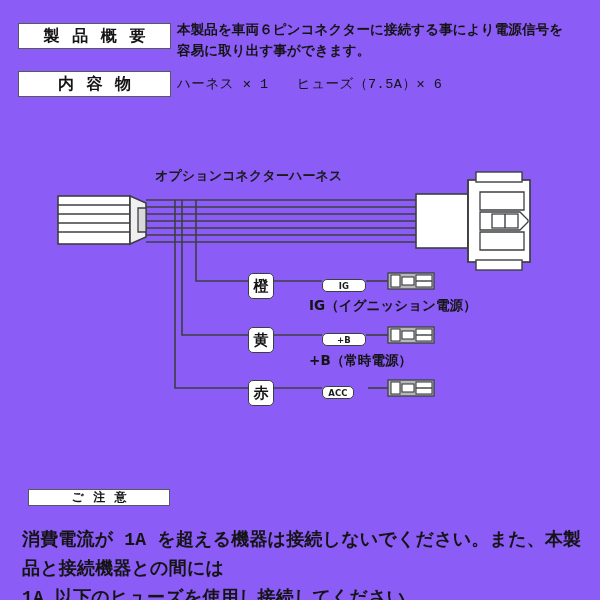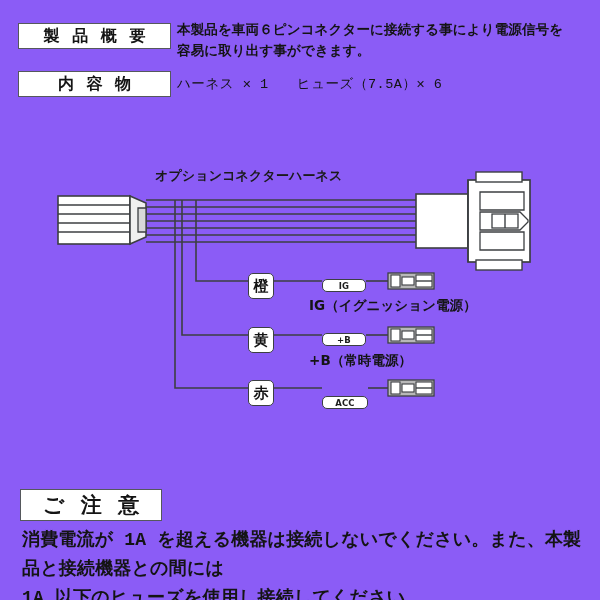--- a/index.html
+++ b/index.html
@@ -32,21 +32,21 @@
     justify-content: center;
     font-weight: 700;
     color: #141414;
     letter-spacing: 0.22em;
     text-indent: 0.22em;
   }
   #hdr-overview { left: 18px;  top: 23px;  width: 153px; height: 26px; font-size: 16px; }
   #hdr-contents { left: 18px;  top: 71px;  width: 153px; height: 26px; font-size: 16px; }
   #hdr-diagram  { left: 18px;  top: 117px; width: 152px; height: 26px; font-size: 16px;
                   letter-spacing: 0.02em; text-indent: 0.02em; }
-  #hdr-caution  { left: 20px;  top: 489px; width: 142px; height: 32px; font-size: 21px; }
+  #hdr-caution  { left: 28px;  top: 489px; width: 142px; height: 17px; font-size: 12px; }
 
   
   .para {
     position: absolute;
     font-size: 13.5px;
     line-height: 1.55;
     color: #141414;
     letter-spacing: 0.01em;
     white-space: pre-line;
     font-family: Liberation Mono, monospace;
@@ -119,21 +119,21 @@
     display: flex;
     align-items: center;
     justify-content: center;
     font-size: 8.5px;
     font-weight: 700;
     color: #1d1d1d;
     letter-spacing: 0.02em;
   }
   #tag-ig  { left: 322px; top: 279px; width: 44px; }
   #tag-b   { left: 322px; top: 333px; width: 44px; }
-  #tag-acc { left: 322px; top: 396px; width: 46px; }
+  #tag-acc { left: 322px; top: 386px; width: 32px; }
 </style>
 </head>
 <body>
 
 <div class="page">
 
   <div class="hdr-box" id="hdr-overview">製 品 概 要</div>
   <div class="para" id="overview-text">本製品を車両６ピンコネクターに接続する事により電源信号を
 容易に取り出す事ができます。</div>
 

